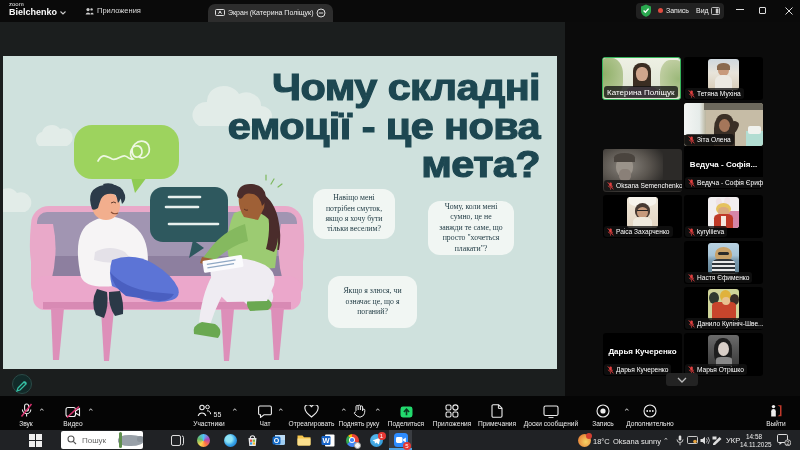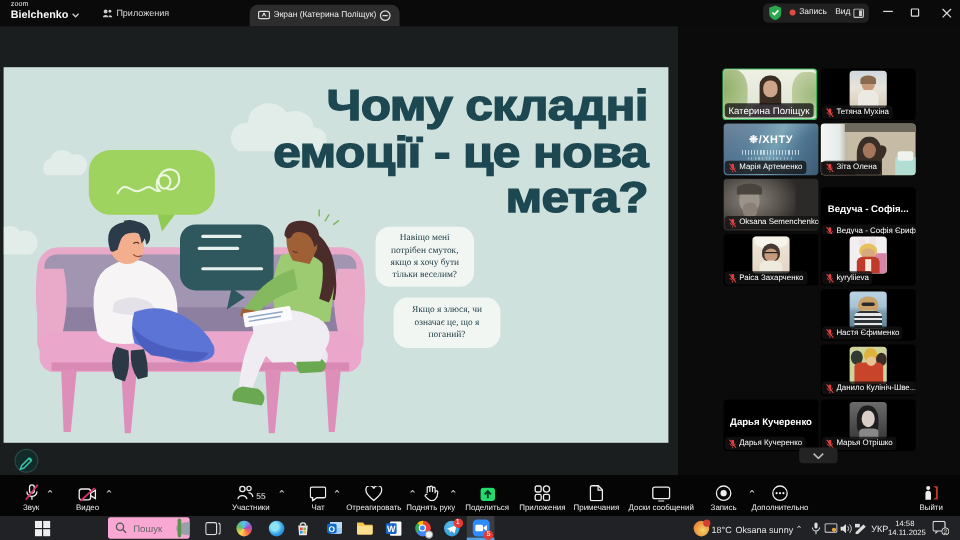--- a/index.html
+++ b/index.html
@@ -153,21 +153,22 @@
         <path d="M241 153 q2 2 4 1" stroke="#5c3222" stroke-width="1" fill="none"></path>
       </g>
       <g stroke="#7cb85c" stroke-width="1.2" stroke-linecap="round" fill="none">
         <path d="M268 128 l3 -5"></path>
             <path d="M275 131 l4 -3"></path>
             <path d="M263 124 l0 -5"></path>
       </g>
     </svg>
     <div class="a" id="title">Чому складні<br>емоції - це нова<br>мета?</div>
     <div class="a qb" style="left:310px;top:133px;width:82px;height:50px">Навіщо мені<br>потрібен смуток,<br>якщо я хочу бути<br>тільки веселим?</div>
-    <div class="a qb" style="left:325px;top:192px;width:89px;height:42px">Якщо я злюся, чи<br>означає це, що я<br>поганий?</div>
+    <div class="a qb" style="left:425px;top:145px;width:86px;height:54px">Чому, коли мені<br>сумно, це не<br>завжди те саме, що<br>просто "хочеться<br>плакати"?</div>
+    <div class="a qb" style="left:325px;top:220px;width:89px;height:52px">Якщо я злюся, чи<br>означає це, що я<br>поганий?</div>
   </div>
   <div class="a" id="pencil">
         <svg width="18" height="18" viewBox="0 0 18 18" style="position:absolute;left:0;top:0">
           <path d="M5 13 l6 -6 l2 2 l-6 6 l-3 1 z" fill="none" stroke="#35c0a5" stroke-width="1.3"></path>
           <path d="M11.5 6.5 l2 2" stroke="#35c0a5" stroke-width="1.3"></path>
         </svg>
       </div>
 </div>
 <div class="a" id="panel">
 
@@ -187,31 +188,20 @@
       <div class="a" style="left:9px;top:4px;width:13px;height:7px;background:#8a6a4e;border-radius:50% 50% 0 0"></div>
       <div class="a" style="left:7px;top:16px;width:17px;height:15px;background:#ece9e2;border-radius:40% 40% 0 0"></div>
     </div>
     <div class="lab"><svg width="7" height="8" viewBox="0 0 8 10">
             <rect x="2.6" y="0.5" width="3" height="5.2" rx="1.5" fill="#e04040"></rect>
             <path d="M1.2 4.6 a2.9 2.9 0 0 0 5.6 0 M4.1 7.6 v2" stroke="#e04040" stroke-width="1" fill="none"></path>
             <line x1="0.6" y1="0.4" x2="7.6" y2="9.2" stroke="#e04040" stroke-width="1.1"></line>
           </svg>Тетяна Мухіна</div>
   </div>
 
-  <div class="tile" style="left:38px;top:81px;background:linear-gradient(115deg,#46607e 0%,#527a96 30%,#74a0b2 52%,#4e7490 75%,#3d5a74 100%)">
-    <div class="a" style="left:0;top:0;width:79px;height:43px;background:linear-gradient(160deg,rgba(255,255,255,.22),rgba(255,255,255,0) 50%)"></div>
-    <div class="a" style="left:0;top:8px;width:79px;text-align:center;color:#fff;font-weight:bold;font-size:9px;letter-spacing:0.5px">❉/ХНТУ</div>
-    <div class="a" style="left:15px;top:22px;width:48px;height:4px;opacity:.8;background:repeating-linear-gradient(90deg,#dfe8f0 0 1px,rgba(255,255,255,0) 1px 2.6px)"></div>
-    <div class="a" style="left:20px;top:28px;width:38px;height:2px;opacity:.55;background:repeating-linear-gradient(90deg,#cfdce8 0 1px,rgba(255,255,255,0) 1px 3px)"></div>
-    <div class="lab"><svg width="7" height="8" viewBox="0 0 8 10">
-            <rect x="2.6" y="0.5" width="3" height="5.2" rx="1.5" fill="#e04040"></rect>
-            <path d="M1.2 4.6 a2.9 2.9 0 0 0 5.6 0 M4.1 7.6 v2" stroke="#e04040" stroke-width="1" fill="none"></path>
-            <line x1="0.6" y1="0.4" x2="7.6" y2="9.2" stroke="#e04040" stroke-width="1.1"></line>
-          </svg>Марія Артеменко</div>
-  </div>
 
   <div class="tile" style="left:119px;top:81px;background:#c6bca6">
     <div class="a" style="left:0;top:0;width:22px;height:43px;background:linear-gradient(90deg,#f4f6f4,#e6ecea 70%,#b9b49e)"></div>
     <div class="a" style="left:20px;top:0;width:60px;height:7px;background:#6e6a5e"></div>
     <div class="a" style="left:62px;top:28px;width:18px;height:15px;background:#b2ddd2"></div>
     <div class="a" style="left:64px;top:23px;width:13px;height:8px;background:#f0f2ee;border-radius:2px"></div>
     <div class="a" style="left:30px;top:11px;width:21px;height:32px;background:#3a2f26;border-radius:45% 45% 0 0"></div>
     <div class="a" style="left:35px;top:16px;width:11px;height:13px;background:#a5765a;border-radius:50%"></div>
     <div class="a" style="left:46px;top:18px;width:8px;height:12px;background:#3a2f26;border-radius:40%;transform:rotate(25deg)"></div>
     <div class="a" style="left:0;top:32px;width:30px;height:11px;background:#24201a"></div>
@@ -227,21 +217,21 @@
     <div class="a" style="left:13px;top:8px;width:17px;height:20px;background:#9a938a;border-radius:45%"></div>
     <div class="a" style="left:16px;top:20px;width:12px;height:12px;background:#8a8078;border-radius:40%"></div>
     <div class="a" style="left:11px;top:4px;width:21px;height:9px;background:#4a443e;border-radius:50% 50% 0 0"></div>
     <div class="lab"><svg width="7" height="8" viewBox="0 0 8 10">
             <rect x="2.6" y="0.5" width="3" height="5.2" rx="1.5" fill="#e04040"></rect>
             <path d="M1.2 4.6 a2.9 2.9 0 0 0 5.6 0 M4.1 7.6 v2" stroke="#e04040" stroke-width="1" fill="none"></path>
             <line x1="0.6" y1="0.4" x2="7.6" y2="9.2" stroke="#e04040" stroke-width="1.1"></line>
           </svg>Oksana Semenchenko</div>
   </div>
 
-  <div class="tile" style="left:119px;top:134px">
+  <div class="tile" style="left:119px;top:124px">
     <div class="bigname">Ведуча - Софія...</div>
     <div class="lab"><svg width="7" height="8" viewBox="0 0 8 10">
             <rect x="2.6" y="0.5" width="3" height="5.2" rx="1.5" fill="#e04040"></rect>
             <path d="M1.2 4.6 a2.9 2.9 0 0 0 5.6 0 M4.1 7.6 v2" stroke="#e04040" stroke-width="1" fill="none"></path>
             <line x1="0.6" y1="0.4" x2="7.6" y2="9.2" stroke="#e04040" stroke-width="1.1"></line>
           </svg>Ведуча - Софія Єрифа</div>
   </div>
 
   <div class="tile" style="left:38px;top:173px">
     <div class="av" style="background:linear-gradient(180deg,#efe8da,#e3d5c2)">
@@ -467,21 +457,21 @@
 </div>
 <div class="a" id="taskbar">
   <div class="tk" style="left:27px">
         <svg width="13" height="13" viewBox="0 0 13 13">
           <rect x="0" y="0" width="6" height="6" fill="#eee"></rect>
           <rect x="7" y="0" width="6" height="6" fill="#eee"></rect>
           <rect x="0" y="7" width="6" height="6" fill="#eee"></rect>
           <rect x="7" y="7" width="6" height="6" fill="#eee"></rect>
         </svg>
       </div>
-  <div class="a" style="left:90px;top:1px;width:68px;height:18px;background:#f9a8d4;border-radius:2px;overflow:hidden">
+  <div class="a" style="left:61px;top:1px;width:82px;height:18px;background:#ffffff;border-radius:2px;overflow:hidden">
     <svg style="position:absolute;left:6px;top:4px" width="10" height="10" viewBox="0 0 10 10">
           <circle cx="4" cy="4" r="3" stroke="#555" stroke-width="1.1" fill="none"></circle>
           <line x1="6.3" y1="6.3" x2="9" y2="9" stroke="#555" stroke-width="1.1"></line>
         </svg>
     <div class="a" style="left:21px;top:5px;font-size:8px;color:#666">Пошук</div>
     <div class="a" style="left:57px;top:4px;width:26px;height:11px;background:#98a0a8;border-radius:45% 55% 55% 45%"></div>
     <div class="a" style="left:58px;top:1px;width:3px;height:16px;background:#5f8f4e;border-radius:2px"></div>
     <div class="a" style="left:76px;top:5px;width:7px;height:6px;background:#8a929a;border-radius:50% 50% 40% 40%"></div>
   </div>
   <div class="tk" style="left:169px">

